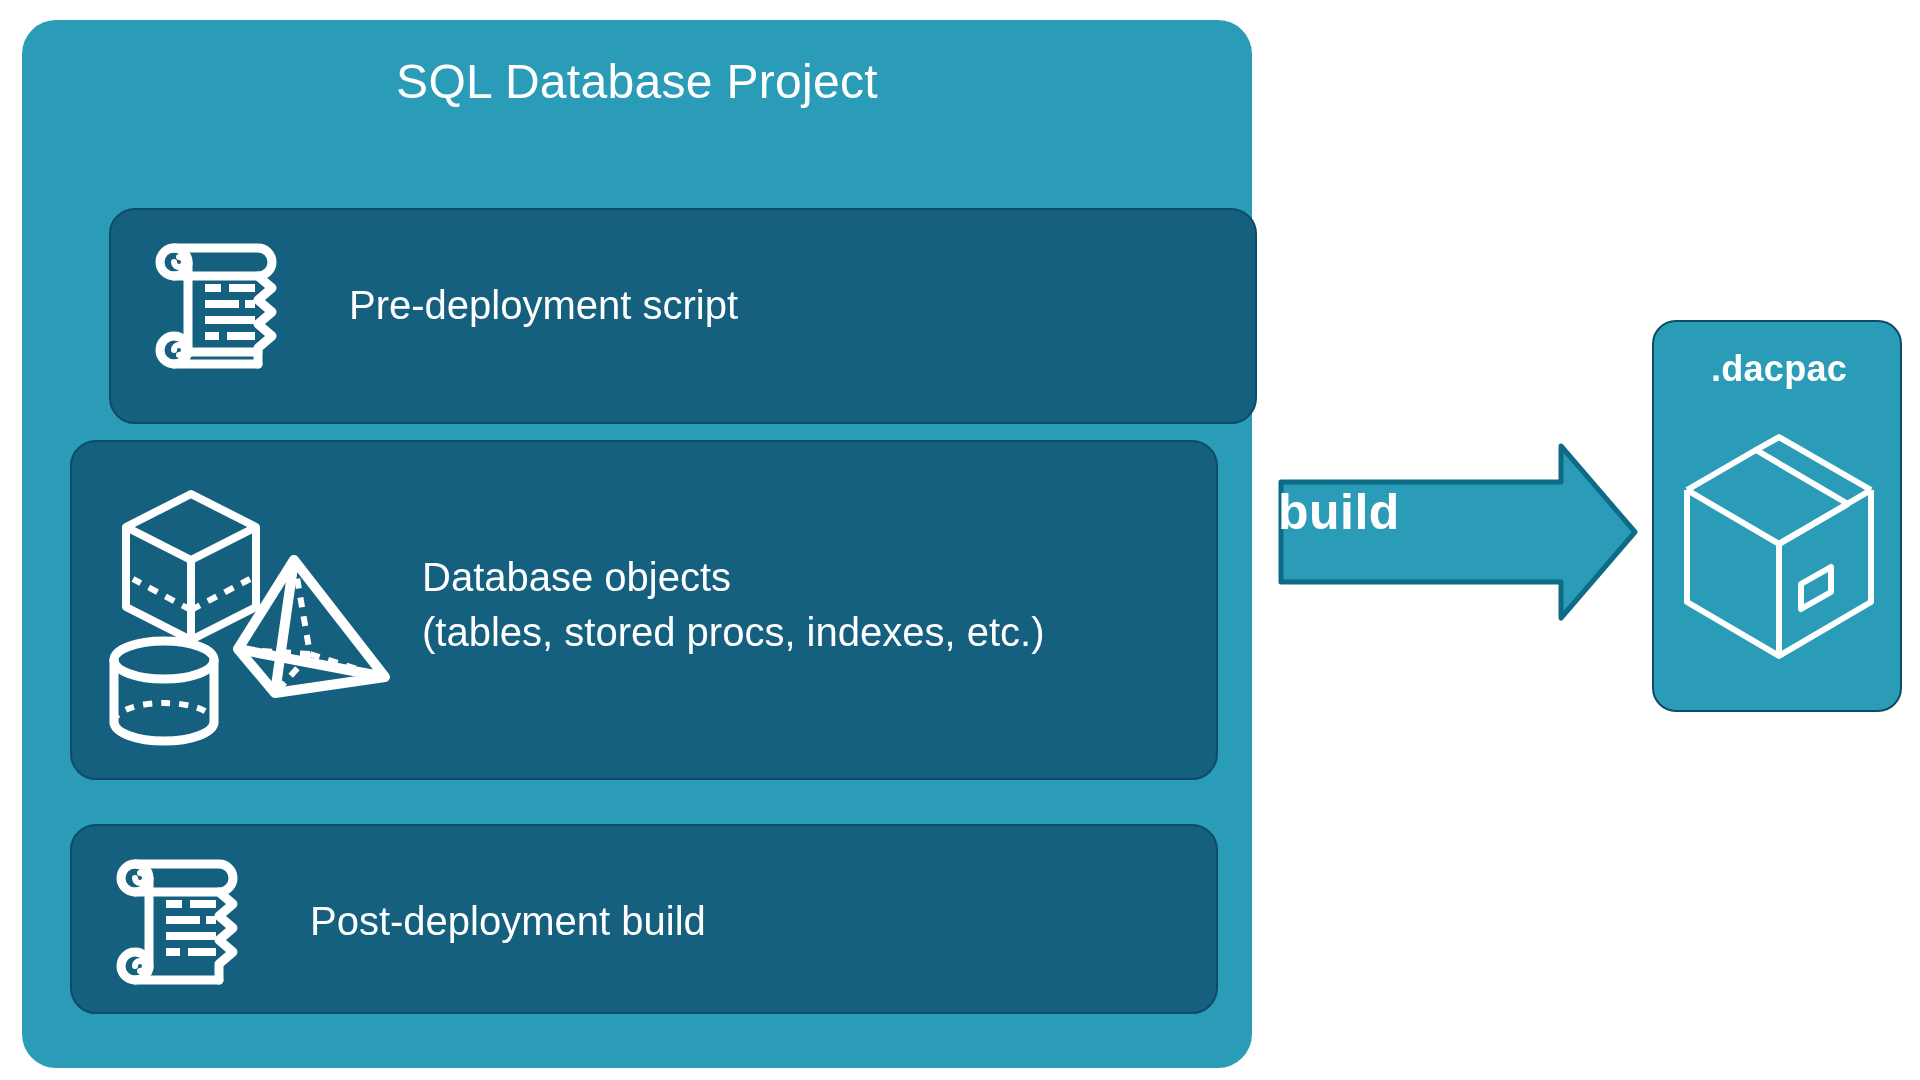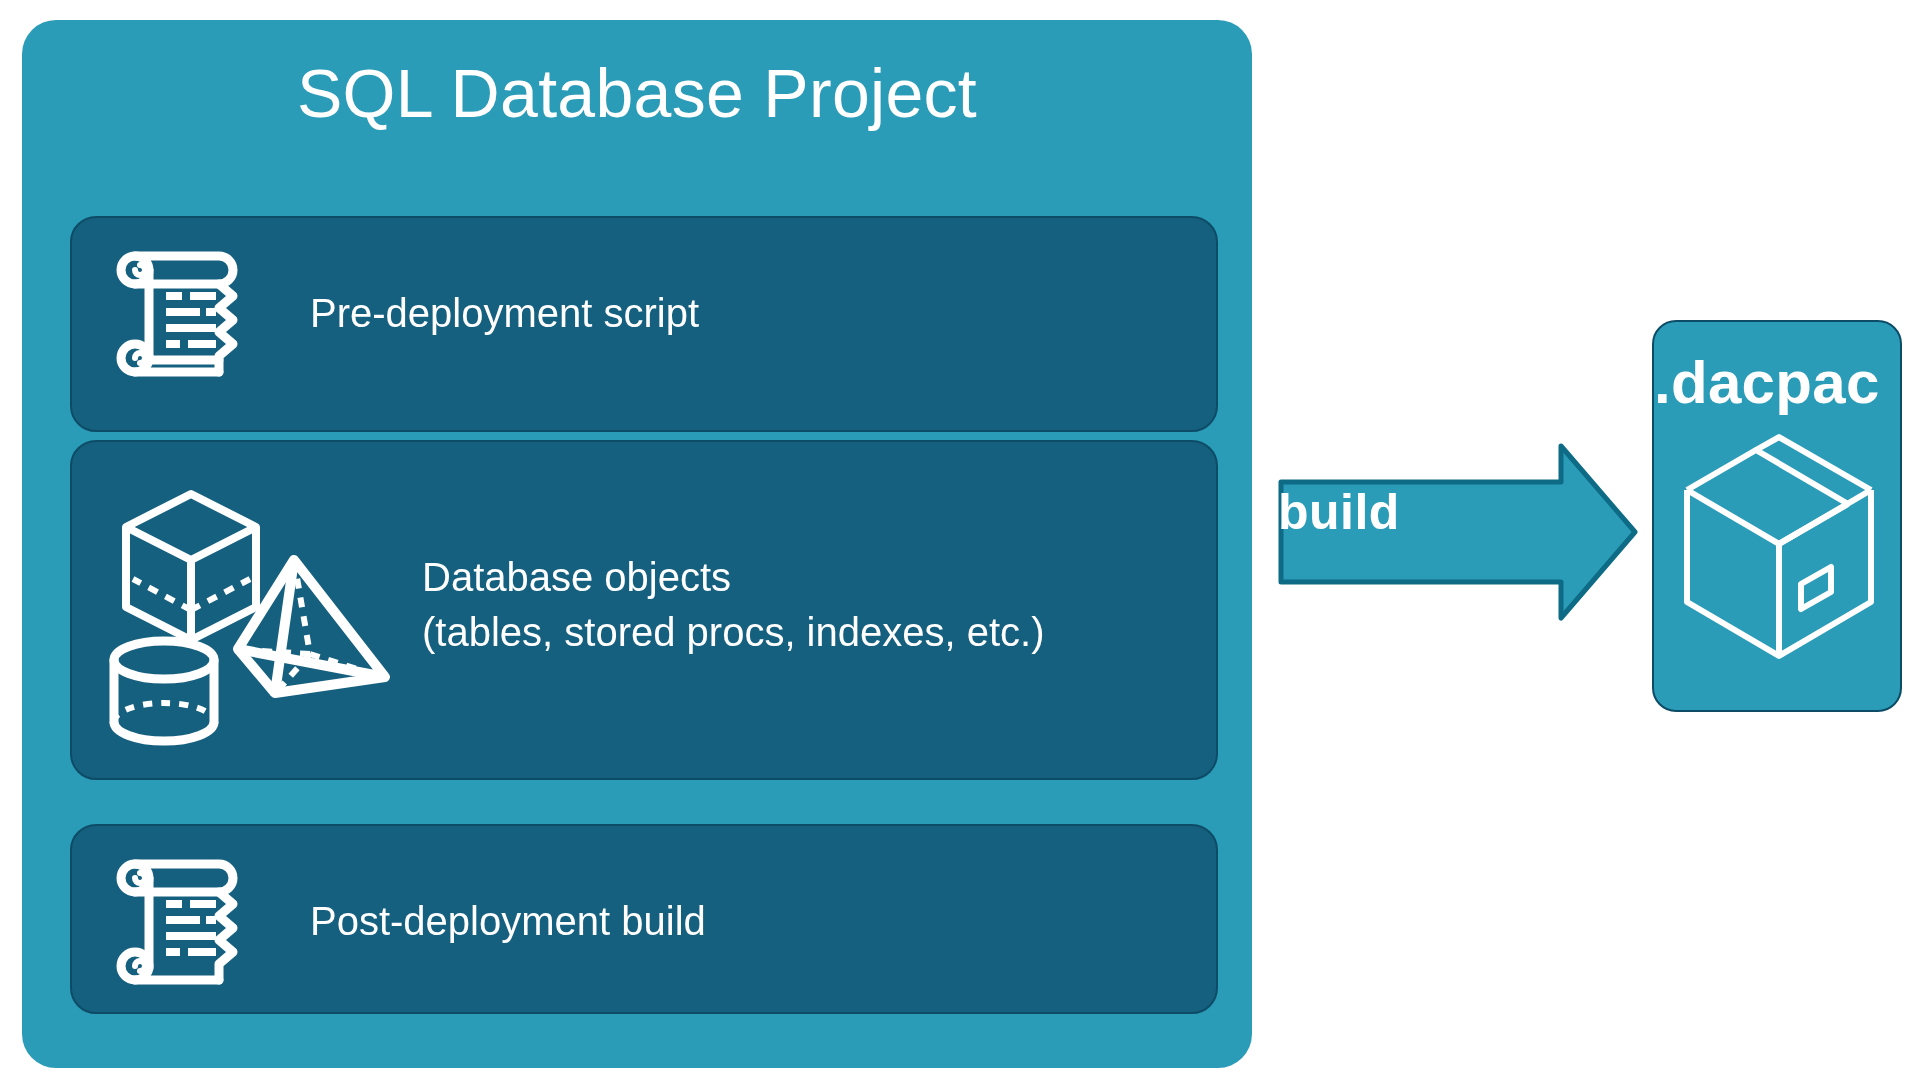--- a/index.html
+++ b/index.html
@@ -36,38 +36,38 @@
     box-sizing: border-box;
   }
 
   .project-title {
     position: absolute;
     left: 0;
     top: 36px;
     width: 1230px;
     text-align: center;
     color: #ffffff;
-    font-size: 68px;
+    font-size: 48px;
     font-weight: 400;
     letter-spacing: 0.3px;
     line-height: 1.1;
     white-space: nowrap;
   }
 
   
   .item-card {
     position: absolute;
     left: 48px;
     width: 1148px;
     background: #16607f;
     border: 2px solid #0d4c66;
     border-radius: 26px;
     box-sizing: border-box;
   }
-  .item-card.pre  { top: 196px; height: 216px; }
+  .item-card.pre  { top: 188px; height: 216px; margin-left: 39px; }
   .item-card.objs { top: 420px; height: 340px; }
   .item-card.post { top: 804px; height: 190px; }
 
   .item-icon {
     position: absolute;
     display: block;
   }
   .item-card.pre  .item-icon { left: 30px; top: 18px;  }
   .item-card.post .item-icon { left: 30px; top: 18px;  }
 
@@ -121,23 +121,23 @@
     background: #2b9cb8;
     border: 2px solid #0d4c66;
     border-radius: 24px;
     box-sizing: border-box;
   }
   .dacpac-title {
     position: absolute;
     left: 0;
     top: 26px;
     width: 250px;
-    text-align: left;
-    color: #ffffff;
-    font-size: 60px;
+    text-align: center;
+    color: #ffffff;
+    font-size: 36px;
     font-weight: bold;
     letter-spacing: 0.3px;
   }
   .dacpac-icon {
     position: absolute;
     left: 27px;
     top: 110px;
   }
 </style>
 </head>

